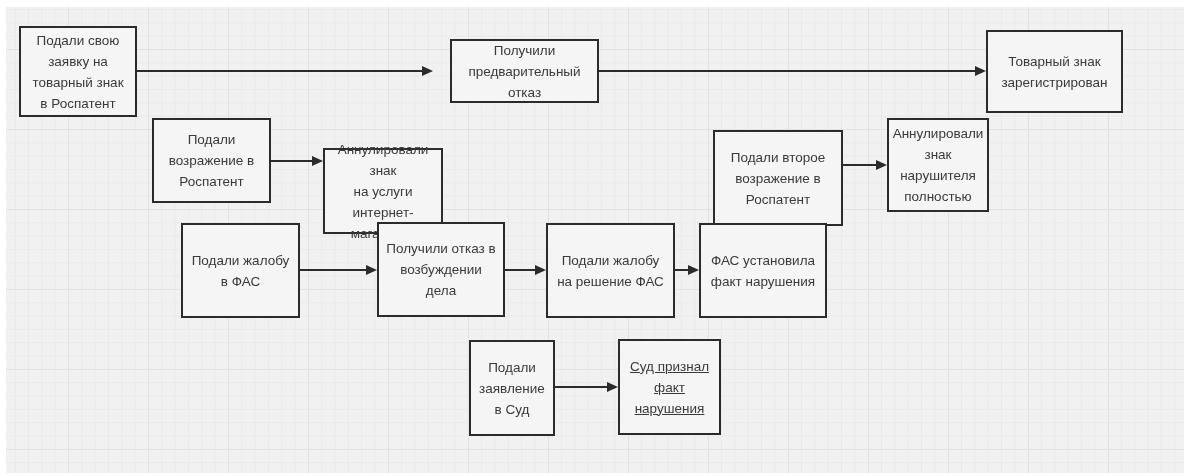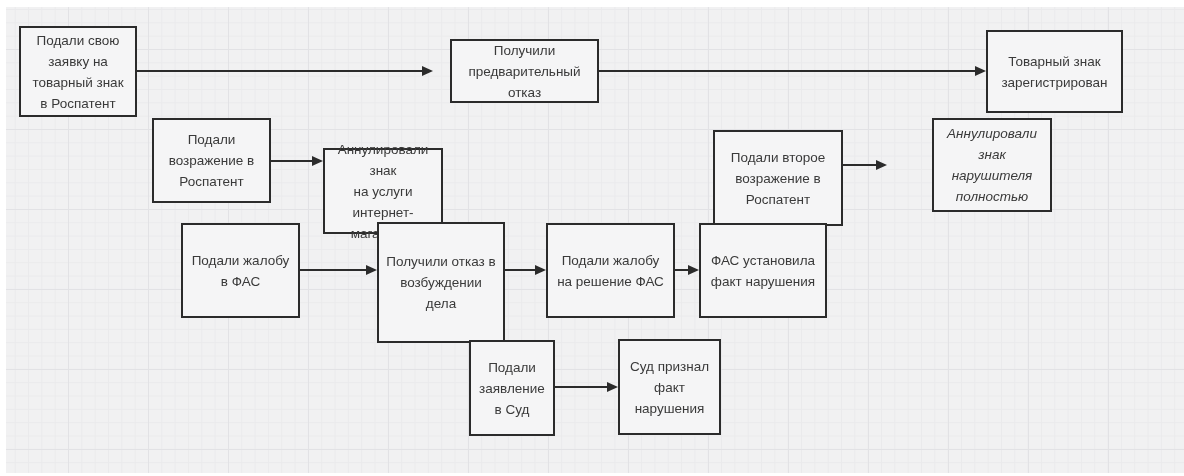--- a/index.html
+++ b/index.html
@@ -93,33 +93,33 @@
 зарегистрирован</div>
       <div class="flow-node" style="left: 152px; top: 118px; width: 119px; height: 85px;">Подали
 возражение в
 Роспатент</div>
       <div class="flow-node" style="left: 323px; top: 116px; width: 120px; height: 86px; margin-top: 32px;">Аннулировали знак
 на услуги
 интернет-магазинов</div>
       <div class="flow-node" style="left: 713px; top: 117px; width: 130px; height: 96px; margin-top: 13px;">Подали второе
 возражение в
 Роспатент</div>
-      <div class="flow-node" style="left: 932px; top: 118px; width: 120px; height: 94px; font-style: italic;">Аннулировали
+      <div class="flow-node" style="left: 887px; top: 118px; width: 102px; height: 94px;">Аннулировали
 знак
 нарушителя
 полностью</div>
       <div class="flow-node" style="left: 181px; top: 223px; width: 119px; height: 95px;">Подали жалобу
 в ФАС</div>
-      <div class="flow-node" style="left: 377px; top: 222px; width: 128px; height: 121px;">Получили отказ в
+      <div class="flow-node" style="left: 377px; top: 222px; width: 128px; height: 95px;">Получили отказ в
 возбуждении
 дела</div>
       <div class="flow-node" style="left: 546px; top: 223px; width: 129px; height: 95px;">Подали жалобу
 на решение ФАС</div>
       <div class="flow-node" style="left: 699px; top: 223px; width: 128px; height: 95px;">ФАС установила
 факт нарушения</div>
       <div class="flow-node" style="left: 469px; top: 340px; width: 86px; height: 96px;">Подали
 заявление
 в Суд</div>
-      <div class="flow-node" style="left: 618px; top: 339px; width: 103px; height: 96px;">Суд признал
+      <div class="flow-node" style="left: 618px; top: 339px; width: 103px; height: 96px; text-decoration: underline;">Суд признал
 факт
 нарушения</div>
     </div>
 </div>
 
 </body></html>

